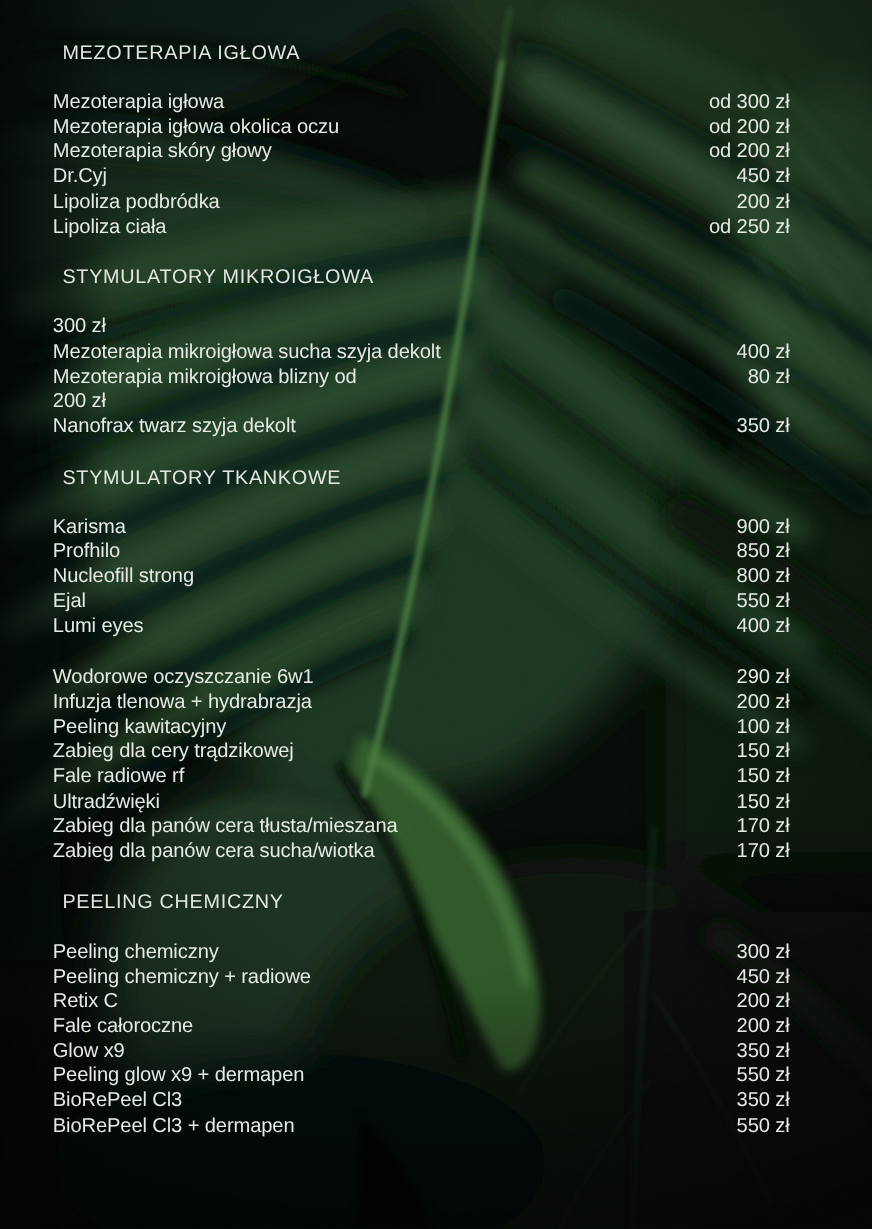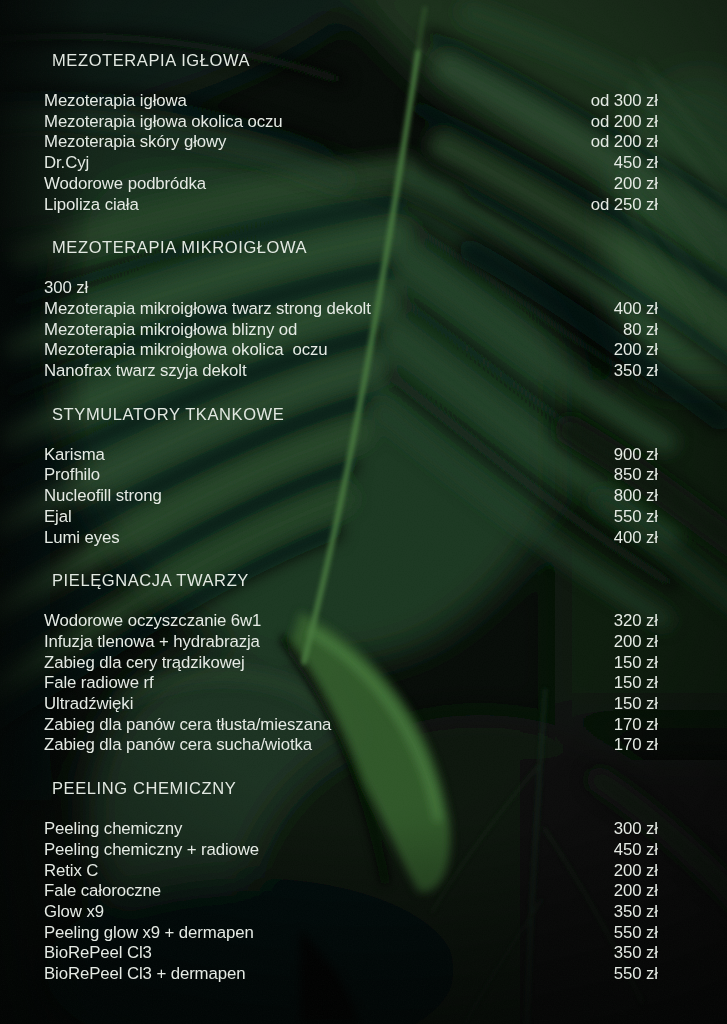--- a/index.html
+++ b/index.html
@@ -17,21 +17,20 @@
   .bg, .bg svg {
     position: absolute; inset: 0;
     width: 727px; height: 1024px;
     display: block;
   }
   .content {
     position: absolute; inset: 0;
     box-sizing: border-box;
     padding: 34px 69px 0 44px;
     color: #e5eae4;
-    margin-top: 16px;
   }
   .section { margin: 0 0 22px 0; }
   .section-title {
     margin: 0 0 0 8px;
     font-size: 16.5px;
     font-weight: 400;
     letter-spacing: 0.6px;
     line-height: 20px;
     color: #e2e8e1;
     white-space: pre;
@@ -192,46 +191,45 @@
           </div>
         <div class="row">
             <span class="item">Mezoterapia skóry głowy</span>
             <span class="price">od 200 zł</span>
           </div>
         <div class="row">
             <span class="item">Dr.Cyj</span>
             <span class="price">450 zł</span>
           </div>
         <div class="row">
-            <span class="item">Wodorowe podbródka</span>
+            <span class="item">Lipoliza podbródka</span>
             <span class="price">200 zł</span>
           </div>
         <div class="row">
             <span class="item">Lipoliza ciała</span>
             <span class="price">od 250 zł</span>
           </div>
       </div>
     </section>
 
     <section class="section">
-      <h2 class="section-title">MEZOTERAPIA MIKROIGŁOWA</h2>
+      <h2 class="section-title">STYMULATORY MIKROIGŁOWA</h2>
       <div class="rows">
         <div class="row">
             <span class="price">300 zł</span>
           </div>
         <div class="row">
-            <span class="item">Mezoterapia mikroigłowa twarz strong dekolt</span>
+            <span class="item">Mezoterapia mikroigłowa sucha szyja dekolt</span>
             <span class="price">400 zł</span>
           </div>
         <div class="row">
             <span class="item">Mezoterapia mikroigłowa blizny od</span>
             <span class="price">80 zł</span>
           </div>
         <div class="row">
-            <span class="item">Mezoterapia mikroigłowa okolica  oczu</span>
             <span class="price">200 zł</span>
           </div>
         <div class="row">
             <span class="item">Nanofrax twarz szyja dekolt</span>
             <span class="price">350 zł</span>
           </div>
       </div>
     </section>
 
     <section class="section">
@@ -254,29 +252,32 @@
             <span class="price">550 zł</span>
           </div>
         <div class="row">
             <span class="item">Lumi eyes</span>
             <span class="price">400 zł</span>
           </div>
       </div>
     </section>
 
     <section class="section">
-      <h2 class="section-title">PIELĘGNACJA TWARZY</h2>
       <div class="rows">
         <div class="row">
             <span class="item">Wodorowe oczyszczanie 6w1</span>
-            <span class="price">320 zł</span>
+            <span class="price">290 zł</span>
           </div>
         <div class="row">
             <span class="item">Infuzja tlenowa + hydrabrazja</span>
             <span class="price">200 zł</span>
+          </div>
+        <div class="row">
+            <span class="item">Peeling kawitacyjny</span>
+            <span class="price">100 zł</span>
           </div>
         <div class="row">
             <span class="item">Zabieg dla cery trądzikowej</span>
             <span class="price">150 zł</span>
           </div>
         <div class="row">
             <span class="item">Fale radiowe rf</span>
             <span class="price">150 zł</span>
           </div>
         <div class="row">

